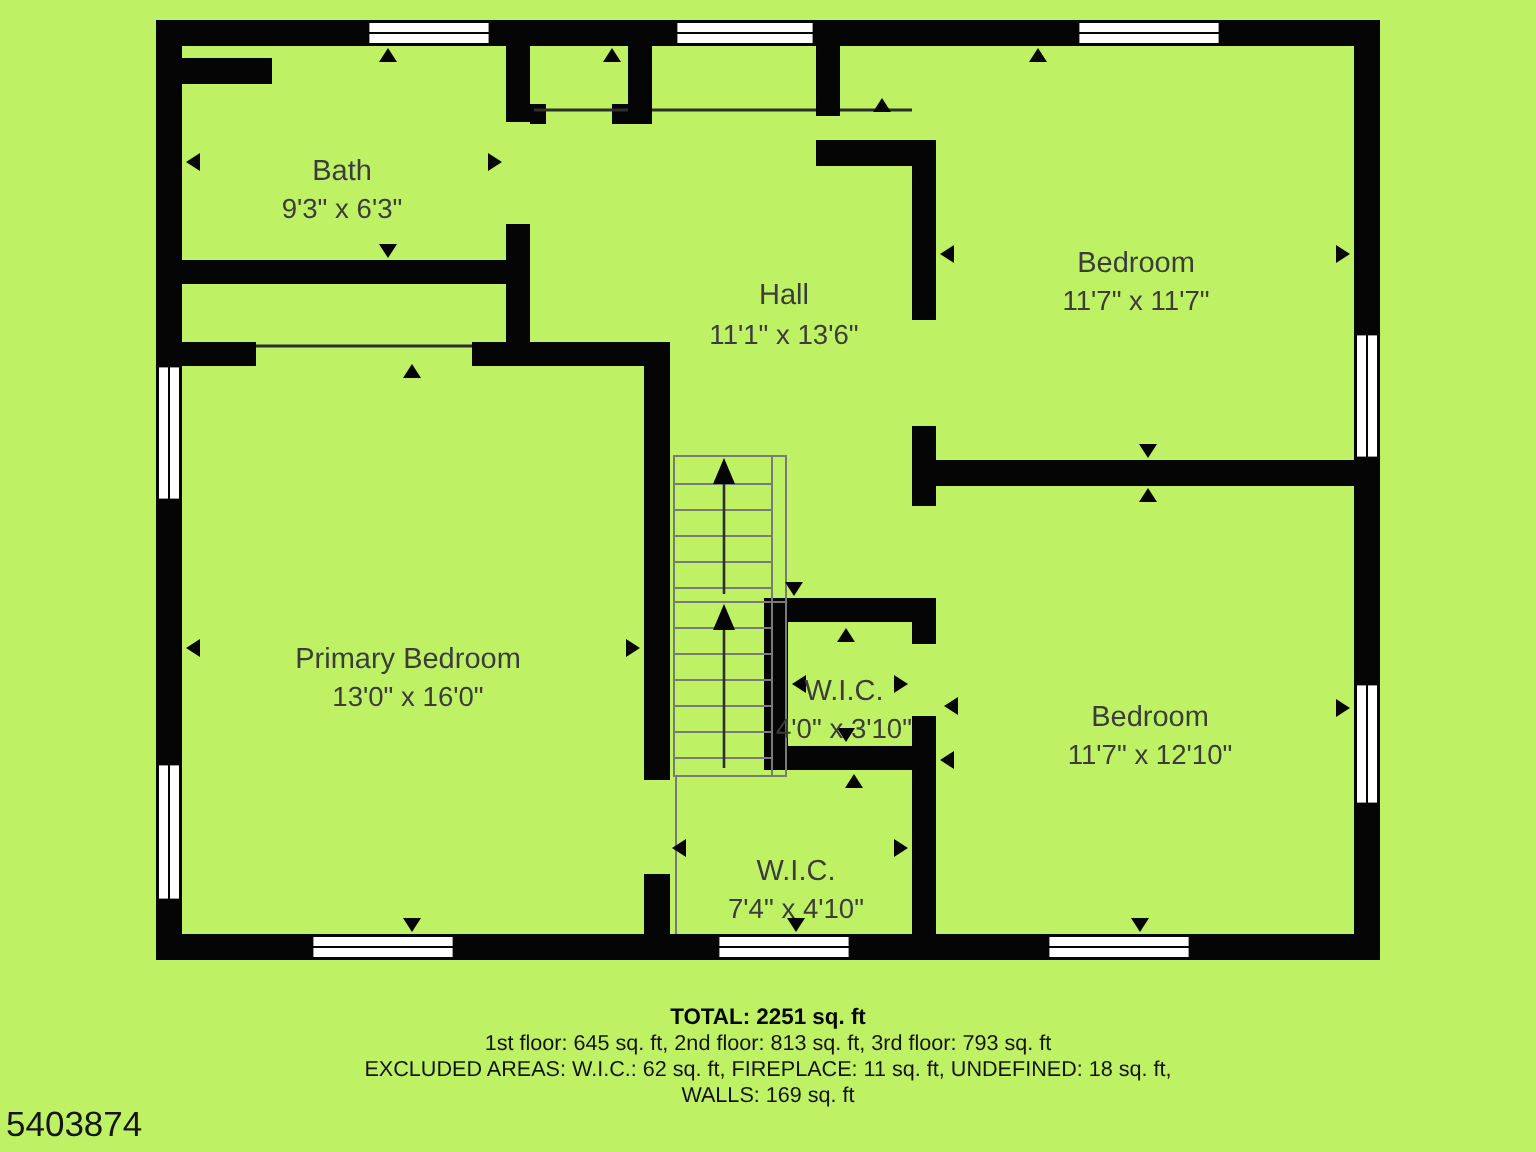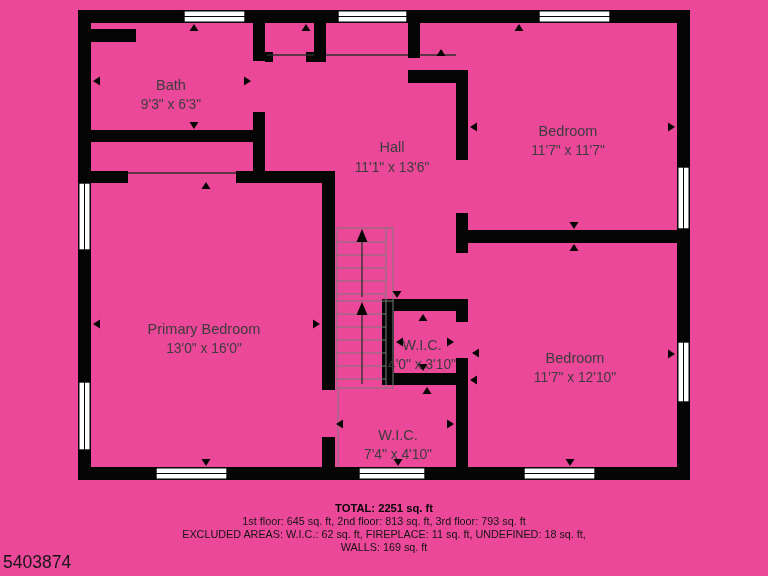--- a/index.html
+++ b/index.html
@@ -1,16 +1,16 @@
 <!DOCTYPE html>
 <html><head>
 <meta charset="utf-8">
 <style>
   html,body{margin:0;padding:0;background:#ffffff;}
-  .stage{position:relative;width:768px;height:576px;background:#ec4899;overflow:hidden;
+  .stage{position:relative;width:768px;height:576px;background:#bef264;overflow:hidden;
          font-family:"Liberation Sans", sans-serif;}
   svg{position:absolute;left:0;top:0;}
   .wall{fill:#050505;}
   .thin{stroke:#2e2e2e;stroke-width:1.4;fill:none;}
   .hair{stroke:#7a7a7a;stroke-width:1;fill:none;}
   .win{fill:#ffffff;stroke:#050505;stroke-width:1.4;}
   .winline{stroke:#050505;stroke-width:1;}
   .marker{fill:#050505;}
   .room-name{font-family:"Liberation Sans",sans-serif;font-size:14.5px;fill:#3c3c3c;text-anchor:middle;}
   .room-dims{font-family:"Liberation Sans",sans-serif;font-size:13.8px;fill:#3c3c3c;text-anchor:middle;}

